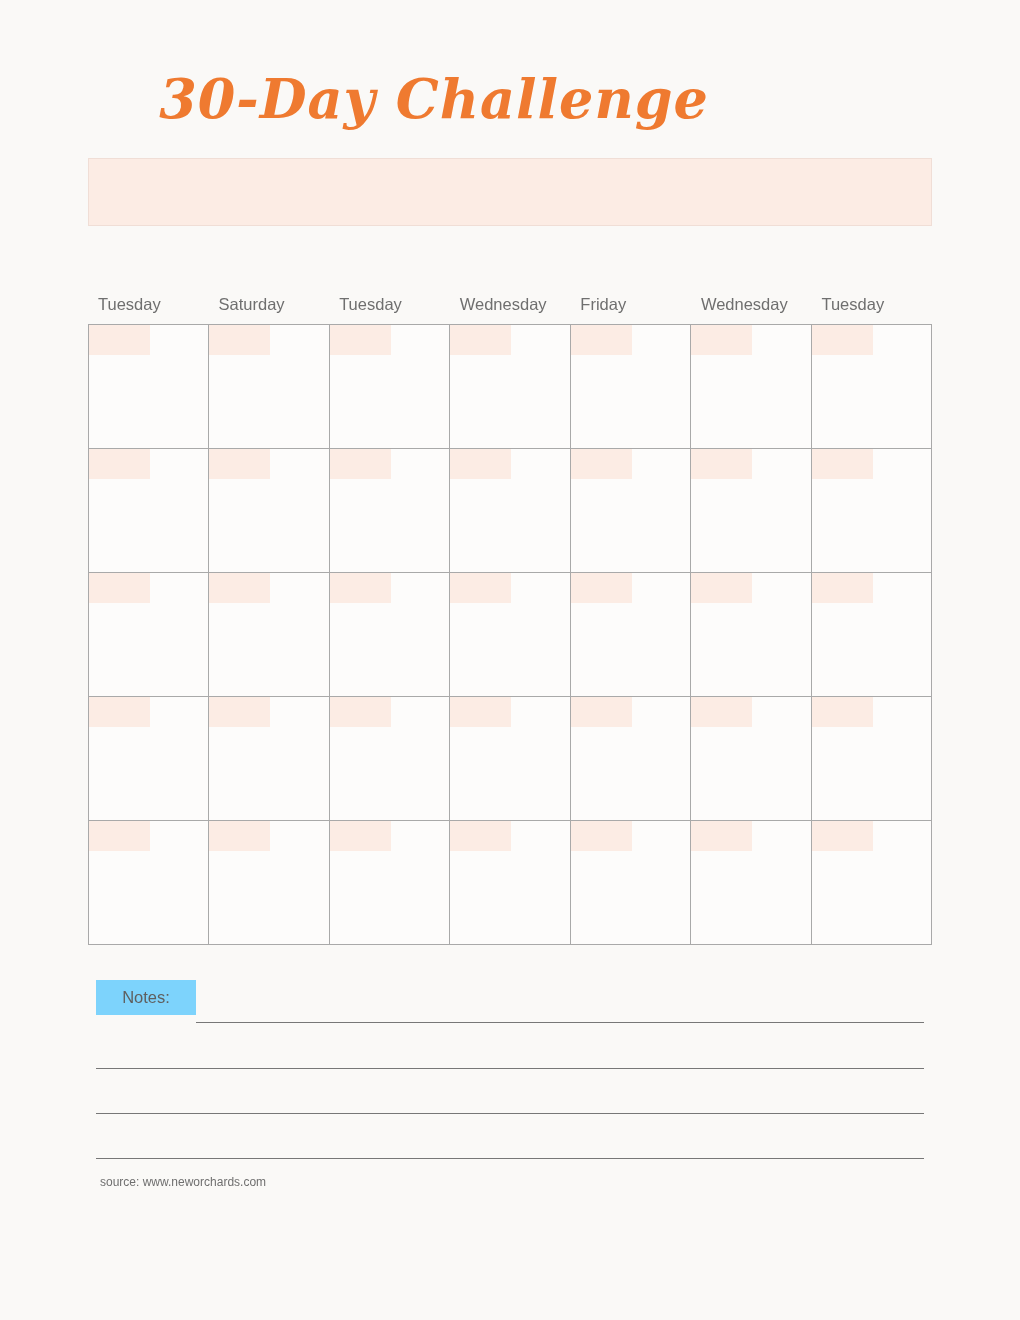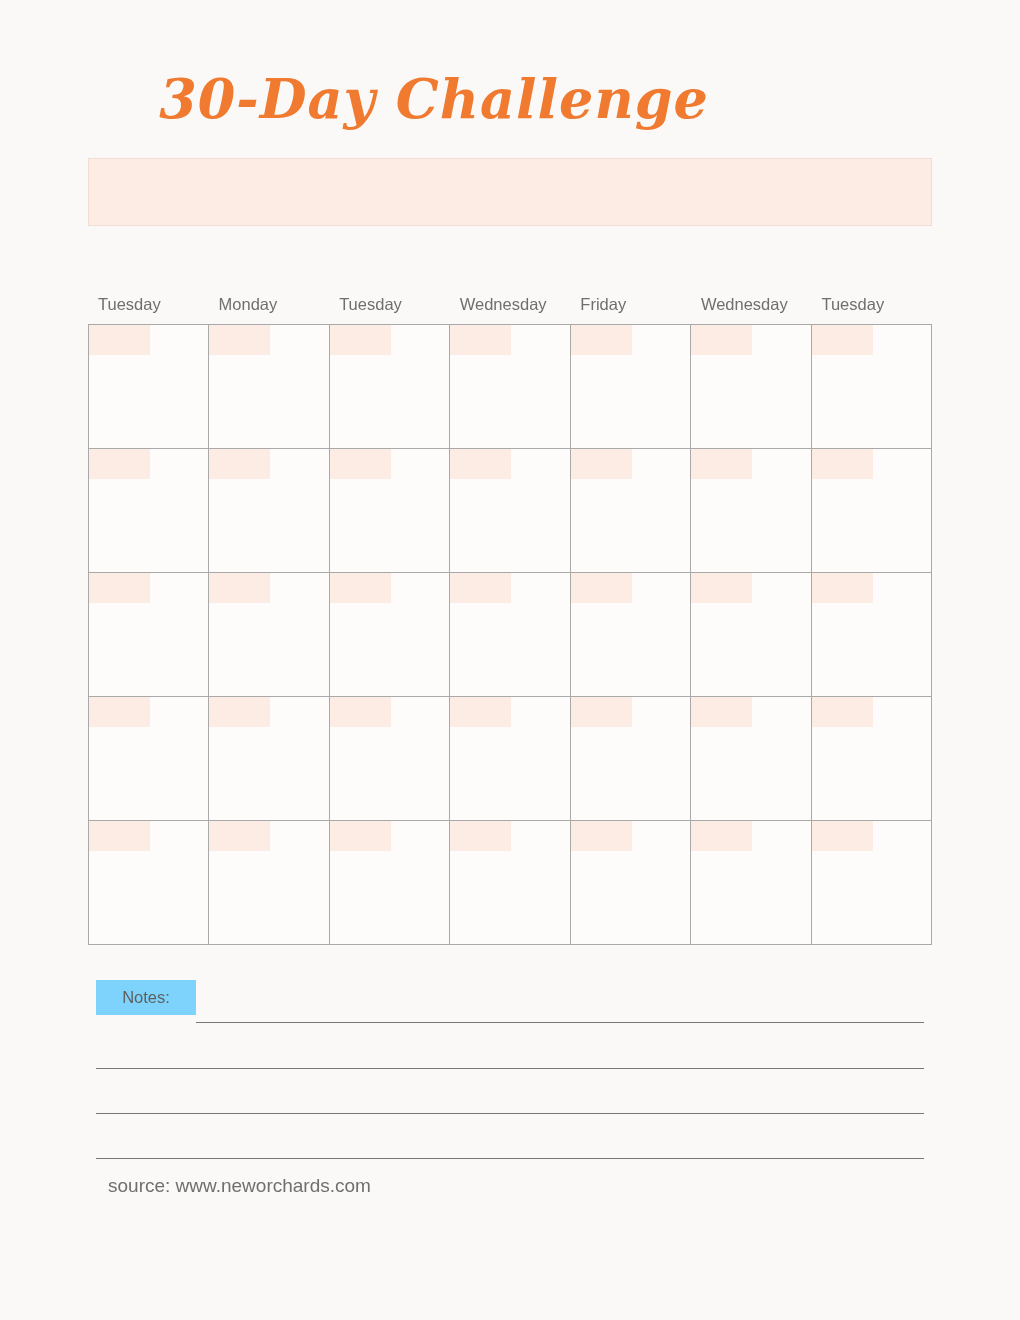--- a/index.html
+++ b/index.html
@@ -130,41 +130,41 @@
     position: absolute;
     left: 8px;
     width: 828px;
     border-bottom: 1px solid #777;
   }
   .nl2 { top: 88px; }
   .nl3 { top: 133px; }
   .nl4 { top: 178px; }
   .source {
     position: absolute;
-    left: 108px;
+    left: 100px;
     top: 1175px;
-    font-size: 19px;
+    font-size: 12px;
     color: #6f6f6f;
   }
 </style>
 </head>
 <body>
 
 <div class="page">
 
   <div class="title">30-Day Challenge</div>
 
   <div class="challenge-box"></div>
 
 
   <div class="calendar">
 
     <div class="weekdays">
       <div class="weekday">Tuesday</div>
-      <div class="weekday">Monday</div>
+      <div class="weekday">Saturday</div>
       <div class="weekday">Tuesday</div>
       <div class="weekday">Wednesday</div>
       <div class="weekday">Friday</div>
       <div class="weekday">Wednesday</div>
       <div class="weekday">Tuesday</div>
     </div>
 
     <div class="grid">
 
       <div class="week-row">

